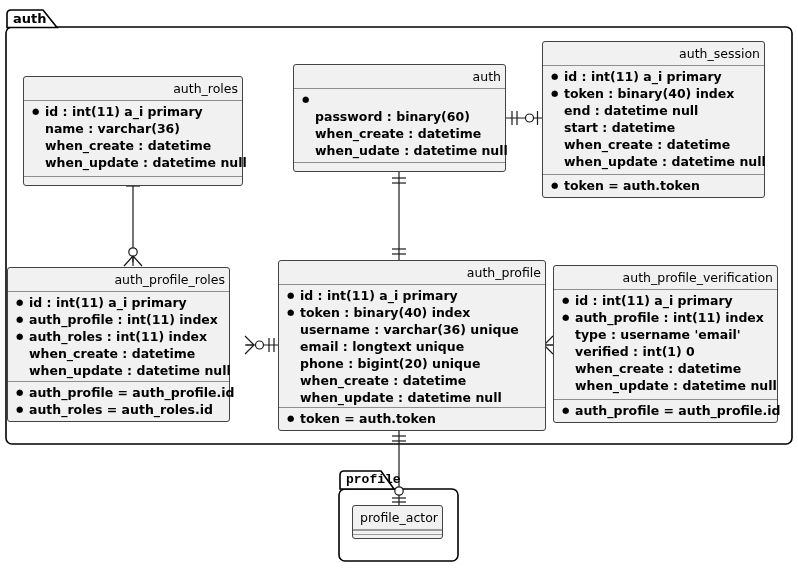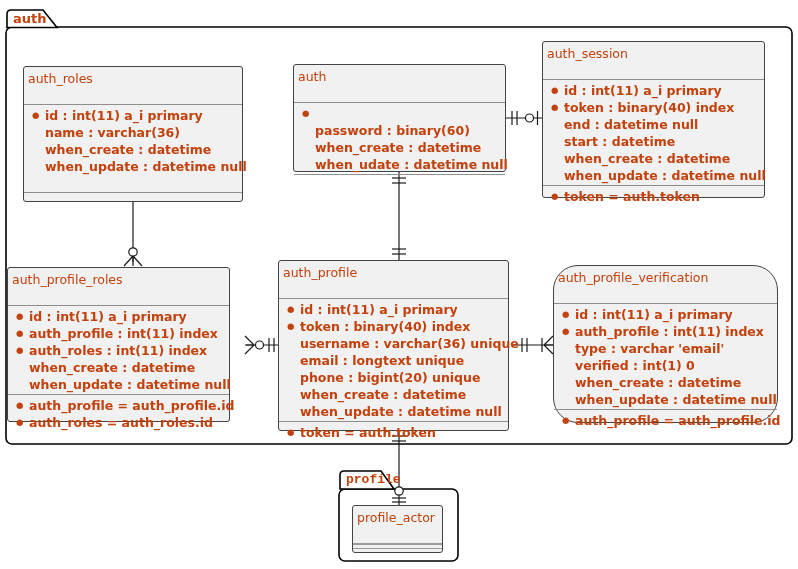--- a/index.html
+++ b/index.html
@@ -1,48 +1,48 @@
 <!DOCTYPE html>
 <html><head>
 <meta charset="utf-8">
 <style>
   html,body { margin:0; padding:0; background:#ffffff; }
   #canvas {
     position:relative; width:798px; height:569px; background:#ffffff;
-    font-family:"DejaVu Sans","Liberation Sans",sans-serif; color:#c2410c;
+    font-family:"DejaVu Sans","Liberation Sans",sans-serif; color:#000000;
     overflow:hidden;
   }
   svg.layer { position:absolute; left:0; top:0; width:798px; height:569px; }
 
   .pkg-label { position:absolute; font-weight:bold; font-size:13px; line-height:15px; }
   #auth-pkg-label    { left:13px; top:11px; }
   #profile-pkg-label { left:346px; top:472px;font-family:Liberation Mono, monospace; }
 
   .entity {
     position:absolute; box-sizing:border-box;
     background:#F1F1F1; border:1.5px solid #434343; border-radius:3px;
     display:flex; flex-direction:column; font-size:12.5px;
   }
-  .e-title { text-align:left; padding:4px 4px 18px; border-bottom:1px solid #8E8E8E; line-height:15px; }
+  .e-title { text-align:right; padding:4px 4px 4px; border-bottom:1px solid #8E8E8E; line-height:15px; }
   .e-attrs { padding:2px 0 1px; flex:1 1 auto; }
   .e-footer { border-top:1px solid #8E8E8E; padding:2px 0 3px; }
   .e-footer.empty { padding:0; height:8px; flex:0 0 auto; }
   .row { display:flex; line-height:17px; padding:0 3px 0 8px; white-space:nowrap; }
   .row .b { flex:0 0 13px; width:13px; font-size:8.5px; line-height:17px; }
   .row .t { flex:0 1 auto;font-weight:bold; }
   .pa-row { height:7px; border-top:1px solid #9A9A9A; }
   .pa-row:first-child { border-top:none; }
 
-  #e-auth_roles                 { left:23px;  top:66px;  width:220px; height:136px; }
+  #e-auth_roles                 { left:23px;  top:76px;  width:220px; height:110px; }
   #e-auth                       { left:293px; top:64px;  width:213px; height:108px; }
   #e-auth_session               { left:542px; top:41px;  width:223px; height:157px; }
   #e-auth_profile_roles         { left:7px;  top:267px; width:223px; height:155px; }
-  #e-auth_profile               { left:278px; top:260px; width:231px; height:171px; }
-  #e-auth_profile_verification  { left:553px; top:265px; width:225px; height:158px;border-radius:25px; }
-  #e-profile_actor              { left:352px; top:505px; width:91px;  height:48px; }
+  #e-auth_profile               { left:278px; top:260px; width:268px; height:171px; }
+  #e-auth_profile_verification  { left:553px; top:265px; width:225px; height:158px; }
+  #e-profile_actor              { left:352px; top:505px; width:91px;  height:34px; }
   #e-profile_actor .e-title { border-bottom:1px solid #9A9A9A; }
 </style>
 </head>
 <body>
 
 <div id="canvas">
 
   <svg class="layer" viewBox="0 0 798 569">
 
     <g>
@@ -300,21 +300,21 @@
       <div class="row">
           <span class="b">●</span>
           <span class="t">id : int(11) a_i primary</span>
         </div>
       <div class="row">
           <span class="b">●</span>
           <span class="t">auth_profile : int(11) index</span>
         </div>
       <div class="row">
           <span class="b"></span>
-          <span class="t">type : varchar 'email'</span>
+          <span class="t">type : username 'email'</span>
         </div>
       <div class="row">
           <span class="b"></span>
           <span class="t">verified : int(1) 0</span>
         </div>
       <div class="row">
           <span class="b"></span>
           <span class="t">when_create : datetime</span>
         </div>
       <div class="row">

